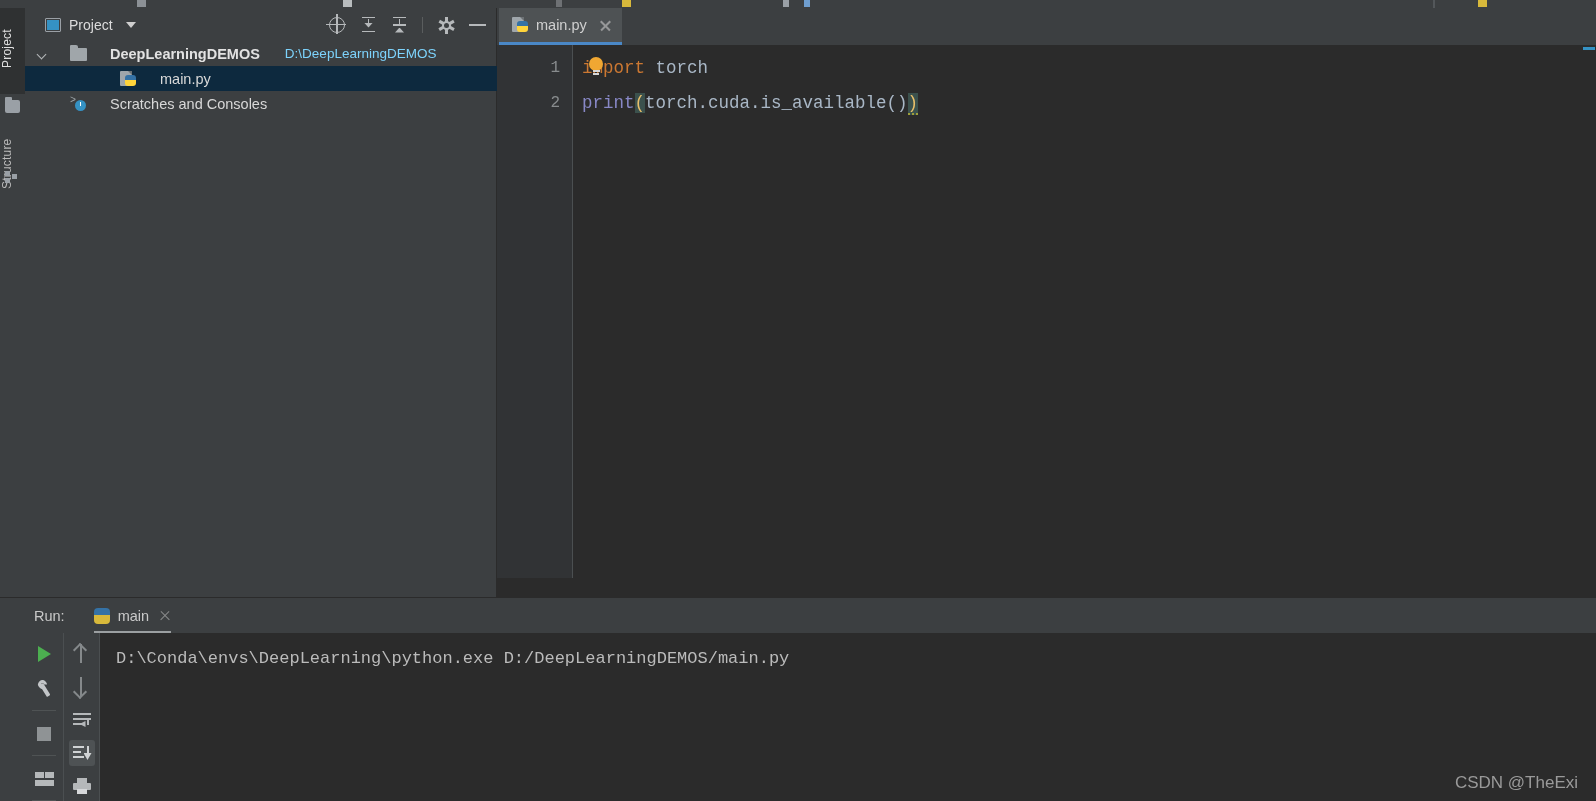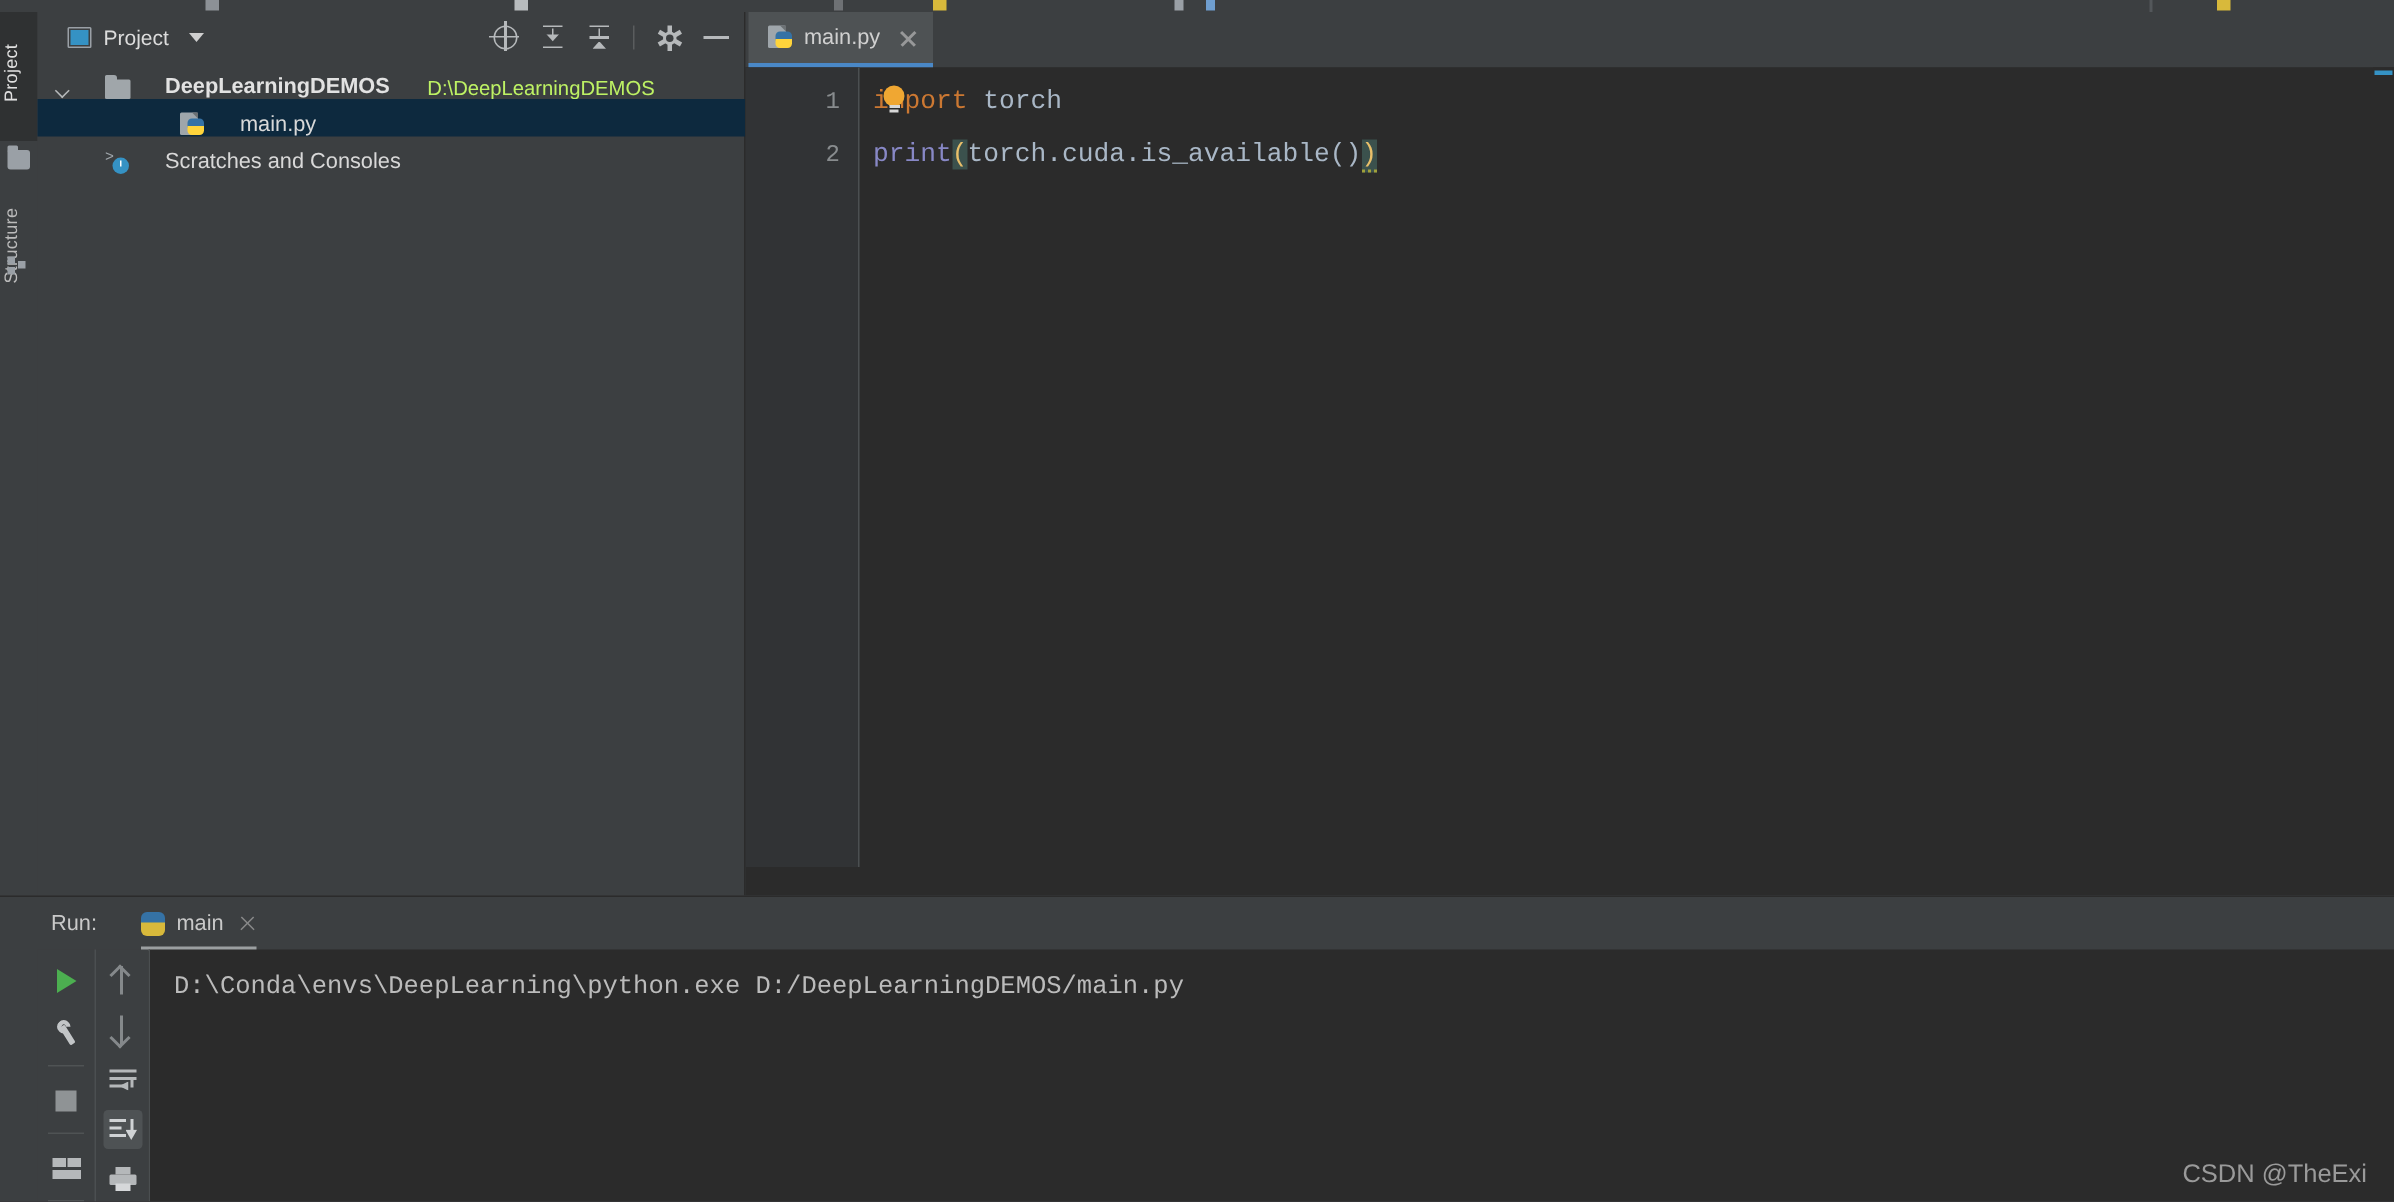--- a/index.html
+++ b/index.html
@@ -94,21 +94,21 @@
   .gear-ico .gt2 { transform: rotate(60deg); }
   .gear-ico .gt3 { transform: rotate(120deg); }
   .gear-ico .gh { position:absolute; left:6px; top:6px; width:5px; height:5px;
       background:#3c3f41; border-radius:50%; z-index:3;}
 
   .min-ico { position:absolute; left:3px; top:10px; width:17px; height:2px; background:#b6b9bb;}
 
   
   .tree { position: absolute; left: 0; top: 33px; width: 472px; }
   .tree-row {
-    position: relative; height: 25px; display: flex; align-items: flex-end;
+    position: relative; height: 25px; display: flex; align-items: center;
     font-size: 14.5px; color: #d8d8d8; white-space: nowrap; gap: 17px;
   }
   .tree-row.selected { background: #0d293e; }
   .tw-arrow {
     width: 13px; height: 13px; margin-left: 10px; margin-right: 5px; position: relative;
     flex: 0 0 auto;
   }
   .tw-arrow.none { visibility: hidden; }
   .arrow-right:before {
     content:""; position:absolute; left:4px; top:2.5px;
@@ -129,21 +129,21 @@
   .ico-py .pyb{position:absolute;left:5px;top:4px;width:11px;height:11px;}
   .ico-py .pyb .b1{position:absolute;left:0;top:0;width:11px;height:6px;background:#3572a5;border-radius:3px 3px 0 0;}
   .ico-py .pyb .b2{position:absolute;left:0;top:5px;width:11px;height:6px;background:#ffd43b;border-radius:0 0 3px 3px;}
   .ico-lib { width:17px;height:14px; }
   .ico-lib i { position:absolute; bottom:0; width:3px; display:block;}
   .ico-scr { width:17px; height:15px;}
   .ico-scr .q{position:absolute;left:0;top:0;font-size:10px;color:#9fa6ab;line-height:10px;font-family:"Liberation Mono",monospace;}
   .ico-scr .clock{position:absolute;left:5px;top:4px;width:11px;height:11px;border-radius:50%;background:#3592c4;}
   .ico-scr .clock:after{content:"";position:absolute;left:5px;top:2px;width:1.4px;height:4px;background:#fff;}
   .tree-label.bold { font-weight: bold; color: #e2e2e2; }
-  .tree-path { color: #bef264; margin-left: 8px; font-size: 13.5px; }
+  .tree-path { color: #7dd3fc; margin-left: 8px; font-size: 13.5px; }
 
   
   .editor-area {
     position: absolute; left: 497px; top: 8px; width: 1099px; height: 589px;
     background: #2b2b2b;
   }
   .tab-bar { position: relative; height: 37px; background: #3c3f41; width: 100%; }
   .editor-tab {
     position: absolute; left: 2px; top: 0; height: 37px;
     display: flex; align-items: center; padding: 0 10px 0 13px;

